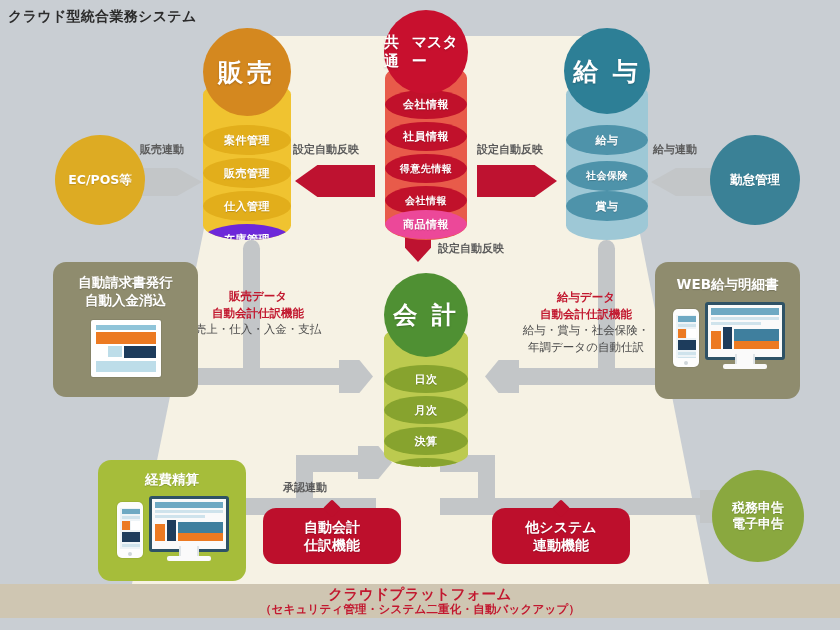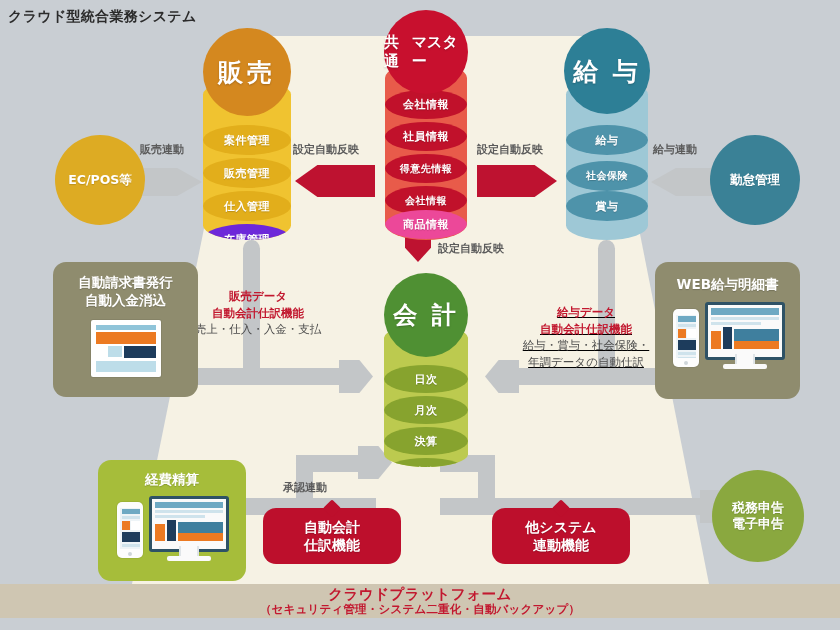--- a/index.html
+++ b/index.html
@@ -273,21 +273,21 @@
   <div class="lbl" style="left:477px;top:142px;">設定自動反映</div>
   <div class="lbl" style="left:653px;top:142px;">給与連動</div>
   <div class="lbl" style="left:438px;top:241px;">設定自動反映</div>
   <div class="lbl" style="left:283px;top:480px;">承認連動</div>
 
   <div class="note" style="left:183px;top:288px;width:150px;">
     <div class="h">販売データ</div>
     <div class="h">自動会計仕訳機能</div>
     <div class="s">売上・仕入・入金・支払</div>
   </div>
-  <div class="note" style="left:508px;top:304px;width:156px;text-decoration:underline;">
+  <div class="note" style="left:508px;top:289px;width:156px;">
     <div class="h">給与データ</div>
     <div class="h">自動会計仕訳機能</div>
     <div class="s">給与・賞与・社会保険・</div>
     <div class="s">年調データの自動仕訳</div>
   </div>
 
   <div class="box" style="left:53px;top:262px;width:145px;height:123px;background:#8f8c6e;padding-top:12px;">
     <div class="bt">自動請求書発行</div>
     <div class="bt">自動入金消込</div>
     <div class="dev" style="left:38px;top:58px;width:70px;height:57px;">

